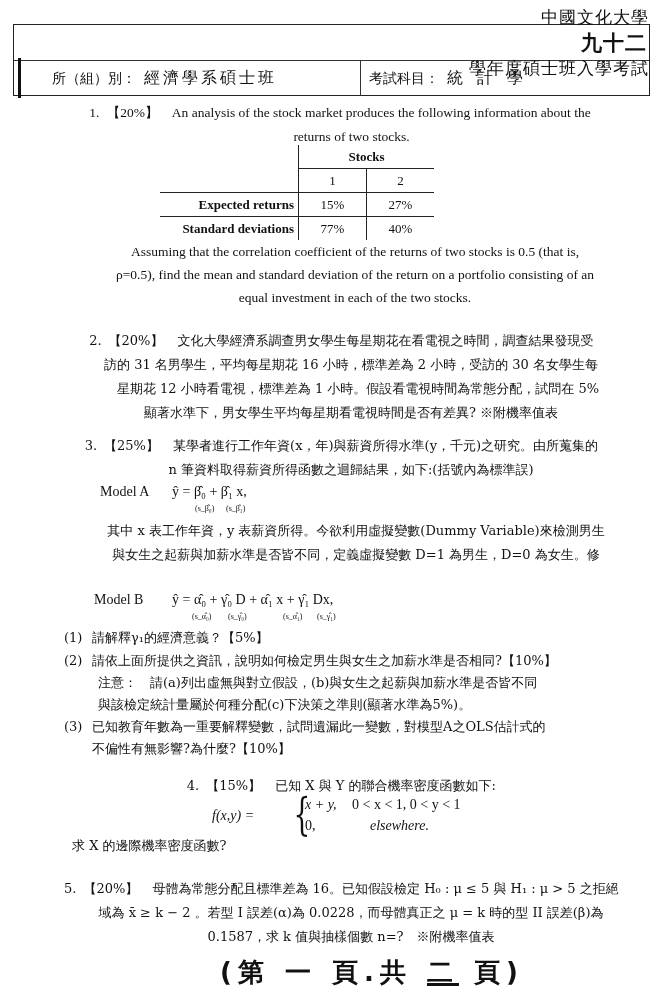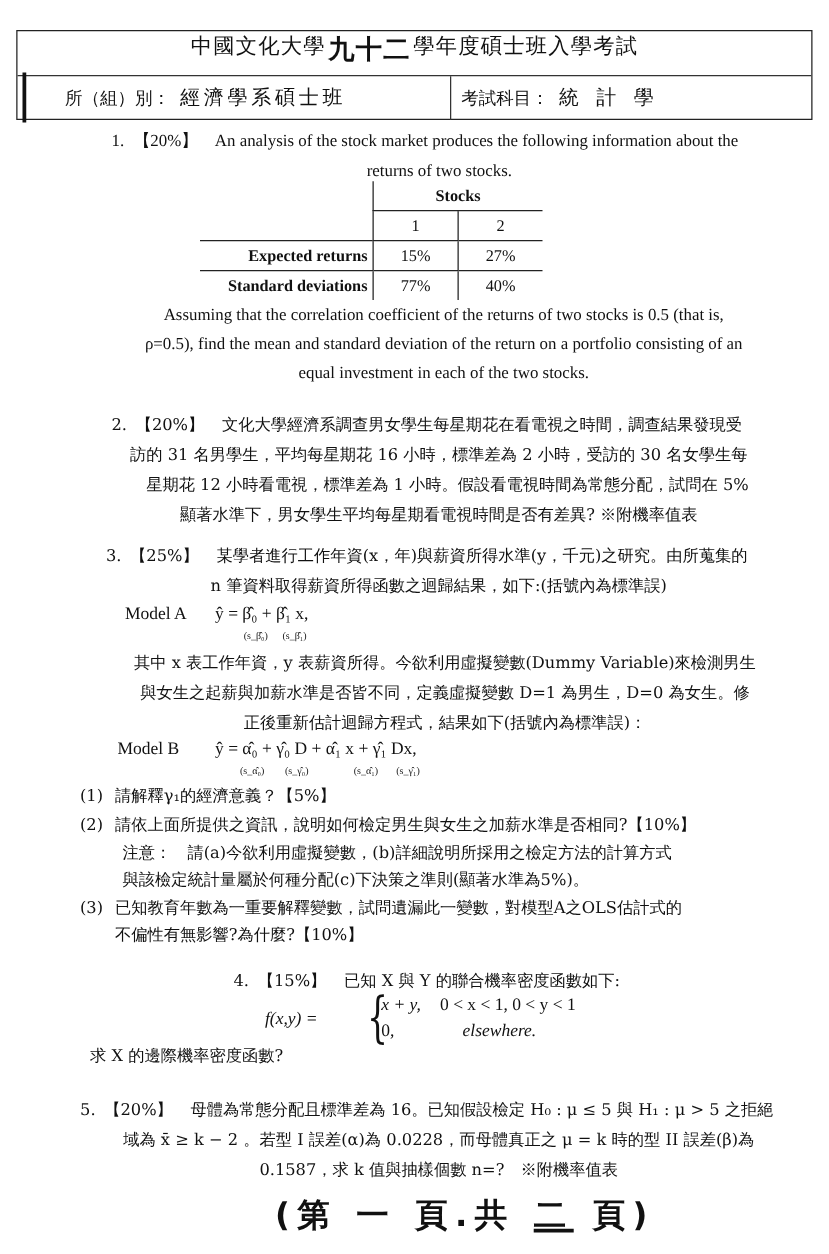--- a/index.html
+++ b/index.html
@@ -8,22 +8,22 @@
       font-family: "DejaVu Serif", "Liberation Serif", serif;
       color: #111;
     }
     .header-box {
       position: absolute; left: 13px; top: 24px; width: 637px; height: 72px;
       border: 1.5px solid #222; box-sizing: border-box;
     }
     .header-title {
       position: absolute; left: 0; top: 0; width: 100%; height: 36px;
       border-bottom: 1px solid #333; box-sizing: border-box;
-      display: flex; align-items: flex-start; justify-content: center;
-      font-size: 17px; letter-spacing: 1px;
+      display: flex; align-items: flex-end; justify-content: center;
+      font-size: 17px; letter-spacing: 1px; flex-direction: column;
     }
     .header-title .yr { font-size: 21px; font-weight: bold; margin: 0 2px; }
     .header-row { position: absolute; left: 0; top: 36px; width: 100%; height: 35px; display: flex; margin-left: 32px; }
     .header-cell { display: flex; align-items: center; font-size: 16px; box-sizing: border-box; }
     .header-cell.left { width: 315px; border-right: 1px solid #333; padding-left: 6px; }
     .header-cell.right { flex: 1; padding-left: 8px; }
     .header-cell .lbl { font-size: 14px; margin-right: 8px; }
     .header-cell .val { letter-spacing: 3px; }
     .header-cell.right .val { letter-spacing: 14px; }
     .left-bar { position: absolute; left: 18px; top: 58px; width: 3px; height: 40px; background: #111; }
@@ -132,38 +132,37 @@
 </div>
 
 <div class="eq" style="left:100px; top:484px;">Model A</div>
 <div class="eq" style="left:172px; top:484px;">ŷ = β̂₀ + β̂₁ x,</div>
 <div class="se" style="left:195px; top:504px;">(s_β̂₀)</div>
 <div class="se" style="left:226px; top:504px;">(s_β̂₁)</div>
 
 <div class="q" style="left:66px; top:519px; width:580px; line-height:24px;">
   <span>其中 x 表工作年資，y 表薪資所得。今欲利用虛擬變數(Dummy Variable)來檢測男生</span><br>
   <span>與女生之起薪與加薪水準是否皆不同，定義虛擬變數 D=1 為男生，D=0 為女生。修</span><br>
-  <span>正後重新估計迴歸方程式，結果如下(括號內為標準誤)：</span>
 </div>
 
 <div class="eq" style="left:94px; top:592px;">Model B</div>
 <div class="eq" style="left:172px; top:592px;">ŷ = α̂₀ + γ̂₀ D + α̂₁ x + γ̂₁ Dx,</div>
 <div class="se" style="left:192px; top:612px;">(s_α̂₀)</div>
 <div class="se" style="left:228px; top:612px;">(s_γ̂₀)</div>
 <div class="se" style="left:283px; top:612px;">(s_α̂₁)</div>
 <div class="se" style="left:317px; top:612px;">(s_γ̂₁)</div>
 
 <div class="sub-item" style="left:64px; top:627px;">
   <span class="n">(1)</span><span>請解釋γ₁的經濟意義？【5%】</span>
 </div>
 <div class="sub-item" style="left:64px; top:650px;">
   <span class="n">(2)</span><span>請依上面所提供之資訊，說明如何檢定男生與女生之加薪水準是否相同?【10%】</span>
 </div>
 <div class="sub-item" style="left:64px; top:672px;">
-  <span class="n" style="width:34px"></span><span>注意：　請(a)今欲利用虛擬變數，(b)詳細說明所採用之檢定方法的計算方式</span>
+  <span class="n" style="width:34px"></span><span>注意：　請(a)列出虛無與對立假設，(b)與女生之起薪與加薪水準是否皆不同</span>
 </div>
 <div class="sub-item" style="left:64px; top:694px;">
   <span class="n" style="width:34px"></span><span>與該檢定統計量屬於何種分配(c)下決策之準則(顯著水準為5%)。</span>
 </div>
 <div class="sub-item" style="left:64px; top:716px;">
   <span class="n">(3)</span><span>已知教育年數為一重要解釋變數，試問遺漏此一變數，對模型A之OLS估計式的</span>
 </div>
 <div class="sub-item" style="left:64px; top:738px;">
   <span class="n"></span><span>不偏性有無影響?為什麼?【10%】</span>
 </div>

